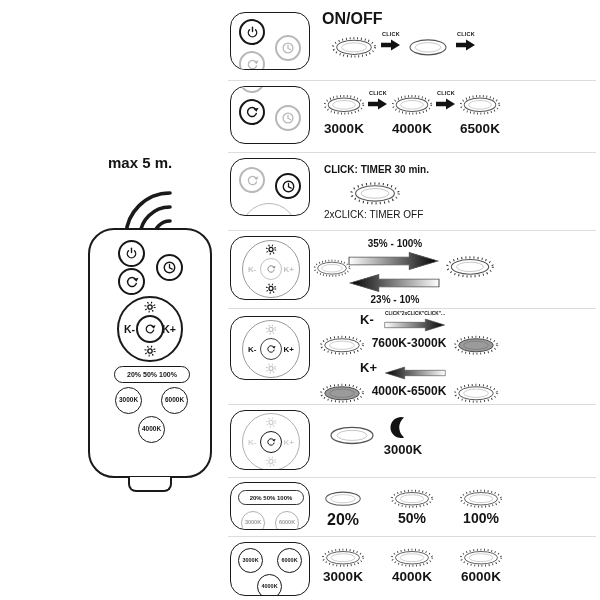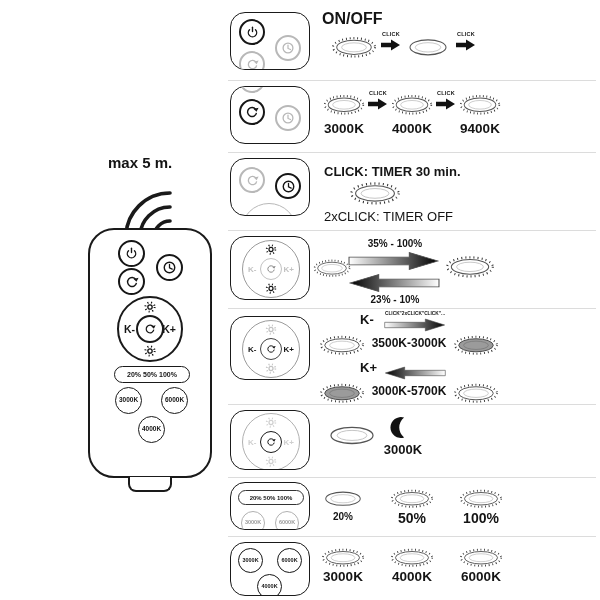--- a/index.html
+++ b/index.html
@@ -11,21 +11,21 @@
   .divider{position:absolute;left:228px;width:368px;height:1px;background:#dcdcdc}
   .dpad{position:absolute;border-radius:50%;background:#fff}
   .dpad .sun-top{position:absolute;left:50%;transform:translateX(-50%);top:2px;display:flex}
   .dpad .sun-bot{position:absolute;left:50%;transform:translateX(-50%);bottom:2px;display:flex}
   .dpad .k-l{position:absolute;left:5px;top:50%;transform:translateY(-50%);font-weight:bold}
   .dpad .k-r{position:absolute;right:5px;top:50%;transform:translateY(-50%);font-weight:bold}
   .dpad .ctr{position:absolute;left:50%;top:50%;transform:translate(-50%,-50%);border-radius:50%;background:#fff;display:flex;align-items:center;justify-content:center}
   .clickwrap{position:absolute;display:flex;flex-direction:column;align-items:center;gap:1px;line-height:1}
   .click-txt{font-size:5.5px;font-weight:bold;letter-spacing:.2px;white-space:nowrap}
   .cap{position:absolute;text-align:center;font-weight:bold;white-space:nowrap;line-height:1.1}
-  .note{position:absolute;font-size:13px;white-space:nowrap;color:#141414}
+  .note{position:absolute;font-size:10px;white-space:nowrap;color:#141414}
   .pill{display:flex;align-items:center;justify-content:center;border-radius:9px;background:#fff;font-weight:bold;white-space:nowrap;position:absolute}
   svg{display:block}
 </style>
 </head>
 <body>
 
 <svg width="0" height="0" style="position:absolute" aria-hidden="true">
   <defs>
     <linearGradient id="g-wb" x1="0" y1="0" x2="1" y2="0">
       <stop offset="0" stop-color="#ffffff"></stop>
@@ -207,21 +207,21 @@
     <span class="click-txt">CLICK</span>
     <svg style="width:20px;height:12px">
         <use href="#ic-arrow"></use>
       </svg>
   </div>
   <svg class="abs" style="left:458px;top:92px;width:44px;height:24px">
       <use href="#lamp-on"></use>
     </svg>
   <div class="cap" style="left:322px;top:122px;width:44px;font-size:13.5px">3000K</div>
   <div class="cap" style="left:390px;top:122px;width:44px;font-size:13.5px">4000K</div>
-  <div class="cap" style="left:458px;top:122px;width:44px;font-size:13.5px">9400K</div>
+  <div class="cap" style="left:458px;top:122px;width:44px;font-size:13.5px">6500K</div>
 </div>
 
 <div>
   <div class="frag" style="left:230px;top:158px;width:80px;height:58px">
     <div class="circle" style="left:8px;top:8px;width:26px;height:26px;border:2px solid #b8b8b8">
       <svg width="13" height="13" style="color:#b8b8b8">
           <use href="#ic-rotate"></use>
         </svg>
     </div>
     <div class="circle" style="left:44px;top:14px;width:26px;height:26px;border:2.4px solid #161616">
@@ -299,32 +299,32 @@
     </div>
   </div>
   <div class="cap" style="left:360px;top:313px;font-size:13px">K-</div>
   <div class="cap" style="left:384px;top:311px;width:62px;font-size:4.8px;font-weight:bold">CLICK"2xCLICK"CLICK"...</div>
   <svg class="abs" style="left:384px;top:318px;width:62px;height:14px">
       <use href="#ic-garrow-r"></use>
     </svg>
   <svg class="abs" style="left:318px;top:333px;width:48px;height:23px">
       <use href="#lamp-on"></use>
     </svg>
-  <div class="cap" style="left:368px;top:337px;width:82px;font-size:12px">3500K-3000K</div>
+  <div class="cap" style="left:368px;top:337px;width:82px;font-size:12px">7600K-3000K</div>
   <svg class="abs" style="left:452px;top:333px;width:48px;height:23px">
       <use href="#lamp-warm"></use>
     </svg>
   <div class="cap" style="left:360px;top:361px;font-size:13px">K+</div>
   <svg class="abs" style="left:384px;top:366px;width:62px;height:14px">
       <use href="#ic-garrow-l"></use>
     </svg>
   <svg class="abs" style="left:318px;top:381px;width:48px;height:23px">
       <use href="#lamp-warm"></use>
     </svg>
-  <div class="cap" style="left:368px;top:385px;width:82px;font-size:12px">3000K-5700K</div>
+  <div class="cap" style="left:368px;top:385px;width:82px;font-size:12px">4000K-6500K</div>
   <svg class="abs" style="left:452px;top:381px;width:48px;height:23px">
       <use href="#lamp-on"></use>
     </svg>
 </div>
 
 <div>
   <div class="frag" style="left:230px;top:410px;width:80px;height:60px">
     <div class="dpad" style="left:11px;top:2px;width:58px;height:58px;border:1.6px solid #b0b0b0">
       <span class="sun-top">
         <svg width="13" height="13" style="color:#cfcfcf">
@@ -362,21 +362,21 @@
   </div>
   <svg class="abs" style="left:320px;top:487px;width:46px;height:22px">
       <use href="#lamp-off"></use>
     </svg>
   <svg class="abs" style="left:389px;top:487px;width:46px;height:22px">
       <use href="#lamp-on"></use>
     </svg>
   <svg class="abs" style="left:458px;top:487px;width:46px;height:22px">
       <use href="#lamp-on"></use>
     </svg>
-  <div class="cap" style="left:320px;top:511px;width:46px;font-size:10px">20%</div>
+  <div class="cap" style="left:320px;top:511px;width:46px;font-size:16px">20%</div>
   <div class="cap" style="left:389px;top:511px;width:46px;font-size:14px">50%</div>
   <div class="cap" style="left:458px;top:511px;width:46px;font-size:14px">100%</div>
 </div>
 
 <div>
   <div class="frag" style="left:230px;top:542px;width:80px;height:54px">
     <div class="circle" style="left:7px;top:5px;width:25px;height:25px;border:1.6px solid #161616;font-size:5.5px">3000K</div>
     <div class="circle" style="left:46px;top:5px;width:25px;height:25px;border:1.6px solid #161616;font-size:5.5px">6000K</div>
     <div class="circle" style="left:26px;top:31px;width:25px;height:25px;border:1.6px solid #161616;font-size:5.5px">4000K</div>
   </div>

